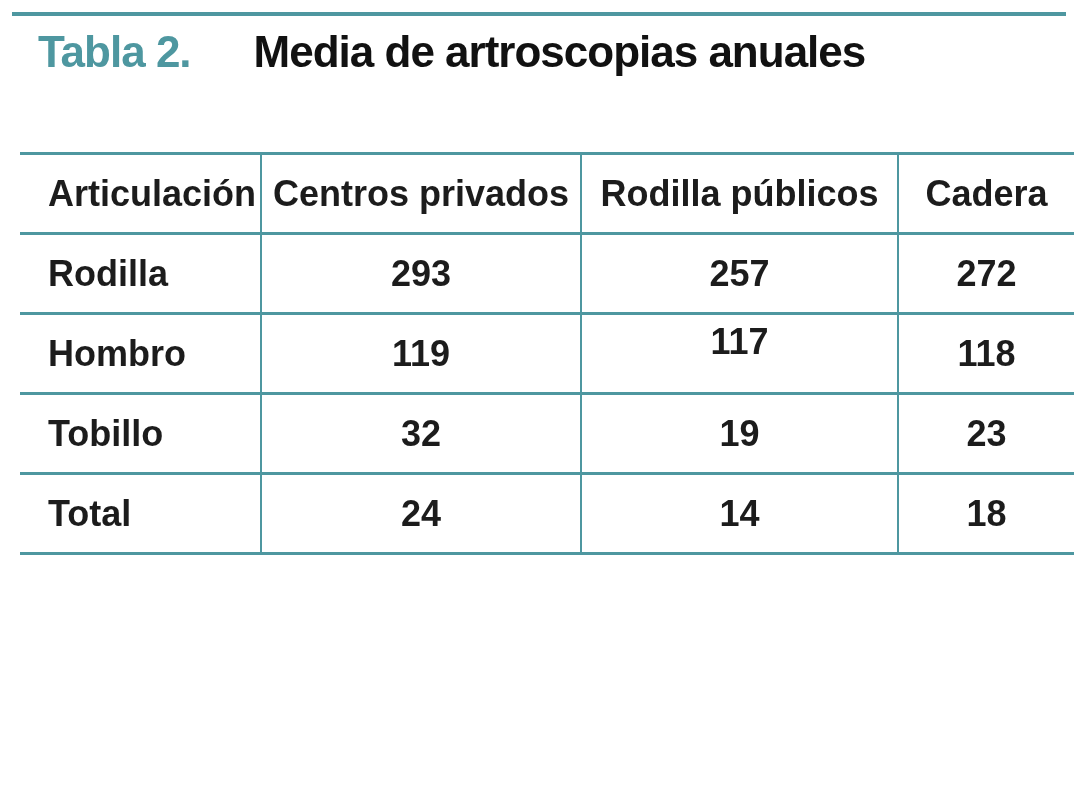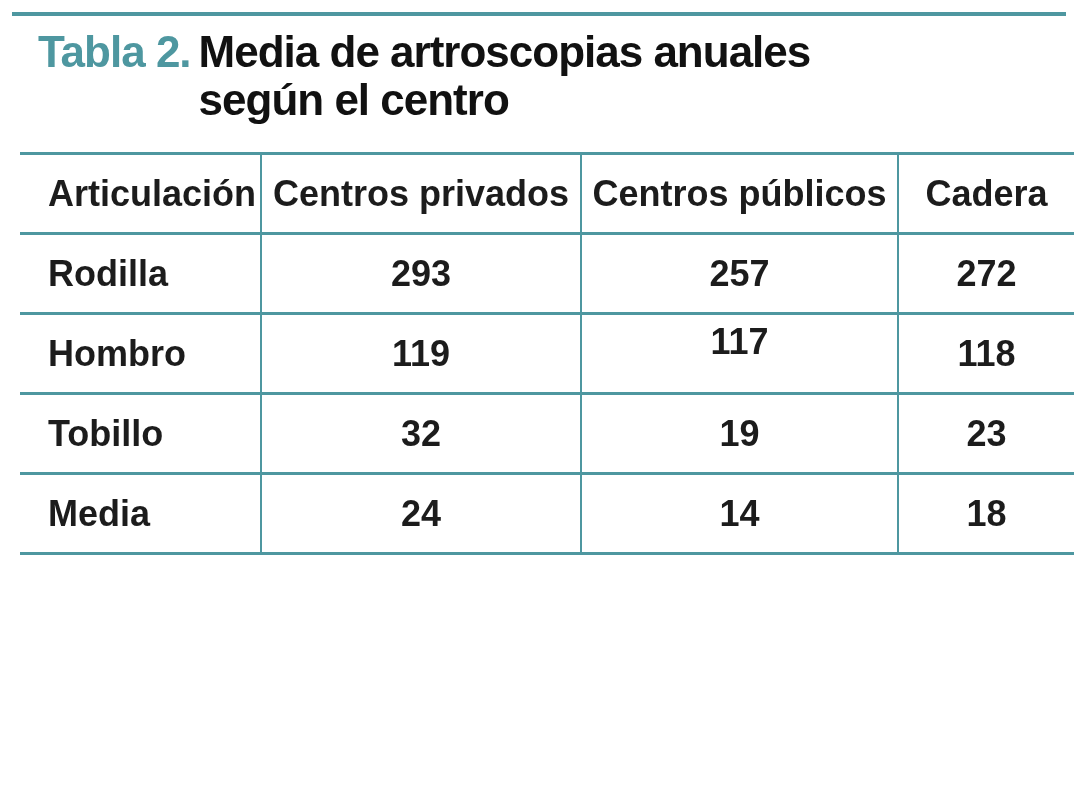--- a/index.html
+++ b/index.html
@@ -21,28 +21,28 @@
     left: 12px; top: 12px;
     width: 1054px; height: 4px;
     background: var(--accent);
   }
 
   .title {
     position: absolute;
     left: 38px; top: 28px;
     display: flex;
     align-items: flex-start;
-    gap: 8px;
+    gap: 16px;
     font-size: 44px;
     font-weight: bold;
     line-height: 48px;
     letter-spacing: -1px;
   }
   .title-label { color: var(--accent); white-space: nowrap; }
-  .title-text { color: #111111; }
+  .title-text { color: #111111; margin-left: 47px; }
 
   table.data {
     position: absolute;
     left: 20px; top: 152px;
     width: 1054px;
     border-collapse: collapse;
     table-layout: fixed;
     border-top: 3px solid var(--accent);
     font-size: 36px;
   }
@@ -73,36 +73,35 @@
 <body>
 
 <div class="page">
 
   <div class="top-rule"></div>
 
   <div class="title">
     <span class="title-label">Tabla 2.</span>
     <div class="title-text">
       <div>Media de artroscopias anuales</div>
-      <div>según el centro</div>
     </div>
   </div>
 
   <table class="data">
     <colgroup>
       <col class="c-art">
         <col class="c-priv">
         <col class="c-pub">
         <col class="c-tot">
     </colgroup>
     <thead>
       <tr>
         <th>Articulación</th>
         <th>Centros privados</th>
-        <th>Centros públicos</th>
+        <th>Rodilla públicos</th>
         <th>Cadera</th>
       </tr>
     </thead>
     <tbody>
       <tr>
         <td>Rodilla</td>
         <td>293</td>
         <td>257</td>
         <td>272</td>
       </tr>
@@ -112,21 +111,21 @@
         <td class="raised">117</td>
         <td>118</td>
       </tr>
       <tr>
         <td>Tobillo</td>
         <td>32</td>
         <td>19</td>
         <td>23</td>
       </tr>
       <tr>
-        <td>Media</td>
+        <td>Total</td>
         <td>24</td>
         <td>14</td>
         <td>18</td>
       </tr>
     </tbody>
   </table>
 
 </div>
 
 </body></html>

